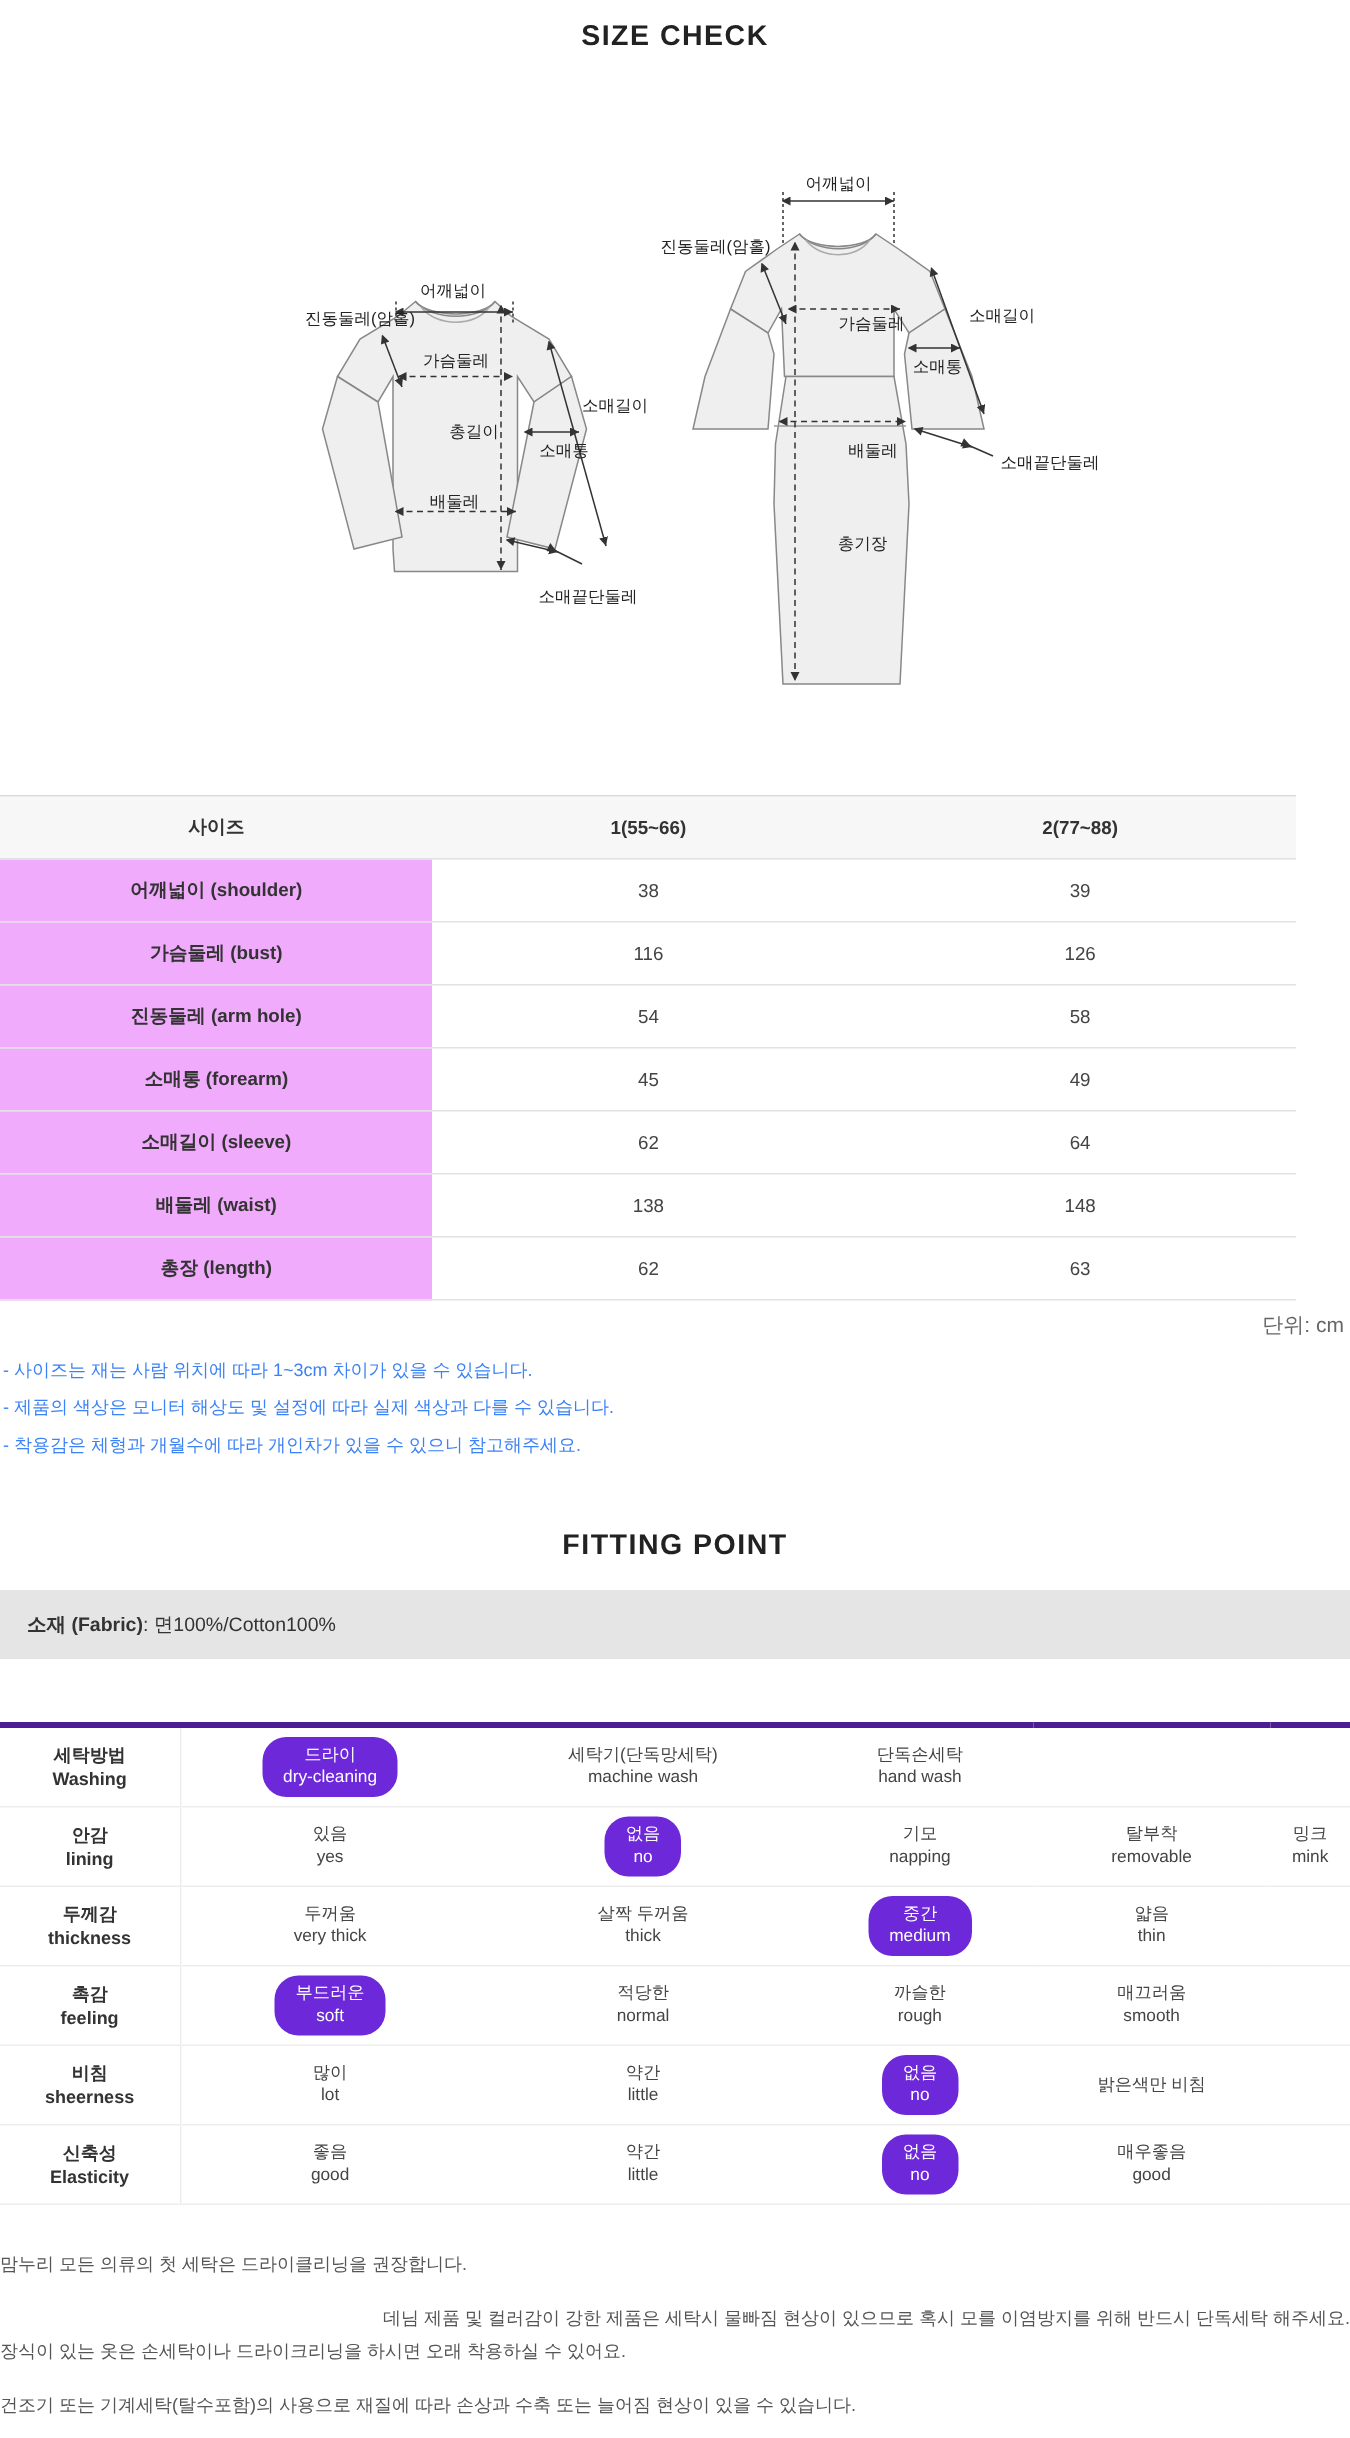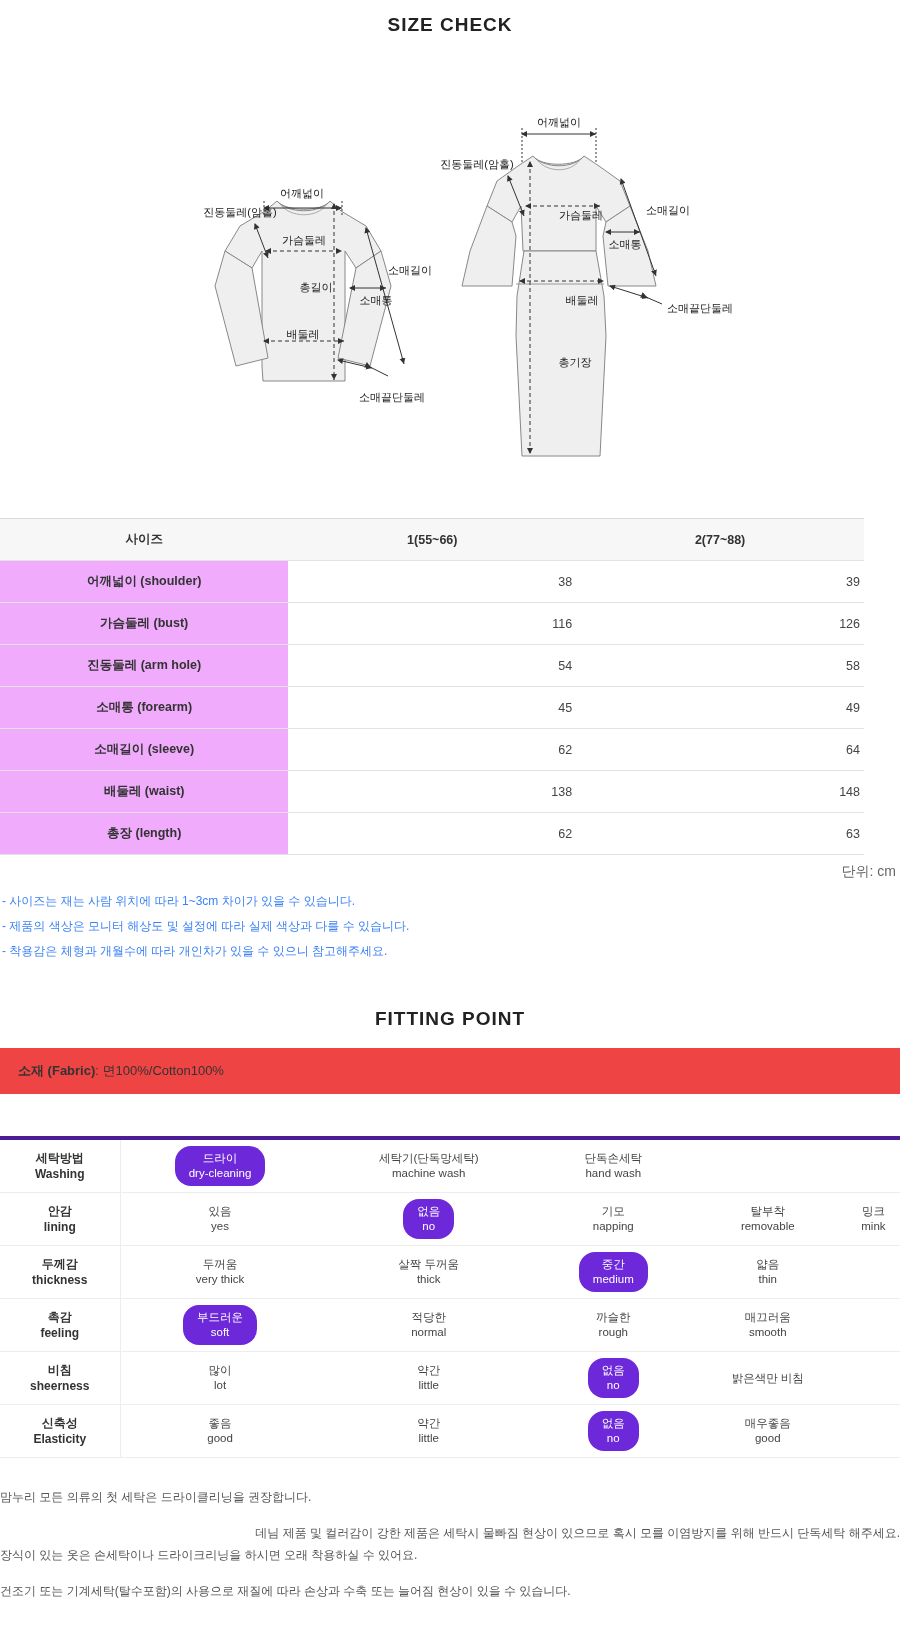--- a/index.html
+++ b/index.html
@@ -34,41 +34,41 @@
     height: 460px;
     position: relative;
   }
   .diagram-wrap svg { display: block; }
 
   
   .size-table {
     width: 864px;
     border-collapse: collapse;
     font-size: 12.5px;
-    margin-top: 22px;
+    margin-top: 34px;
   }
   .size-table th, .size-table td {
     border-top: 1px solid #e2e2e2;
     border-bottom: 1px solid #e2e2e2;
     padding: 12px 4px;
     text-align: center;
   }
   .size-table thead th {
     background: #f7f7f7;
     font-weight: bold;
     color: #333;
     border-top: 1px solid #d9d9d9;
   }
   .size-table tbody th {
     background: #f0abfc;
     font-weight: bold;
     width: 300px;
     color: #333;
   }
-  .size-table tbody td { width: 300px; color: #444; text-align: right; }
+  .size-table tbody td { width: 300px; color: #444; }
 
   .unit-note {
     width: 900px;
     text-align: right;
     font-size: 14px;
     color: #666;
     padding: 8px 4px 2px 0;
   }
   .notes {
     padding: 6px 0 0 2px;
@@ -76,21 +76,21 @@
     color: #3b82f6;
     line-height: 21px;
   }
   .notes div { padding: 2px 0; }
 
   .spacer-lg { height: 44px; }
 
   
   .fabric-bar {
     width: 900px;
-    background: #ef4444;
+    background: #e5e5e5;
     font-size: 13px;
     padding: 14px 18px;
     color: #333;
     margin-top: 18px;
   }
   .fabric-bar b { font-weight: bold; }
 
   
   .fit-table {
     width: 900px;

